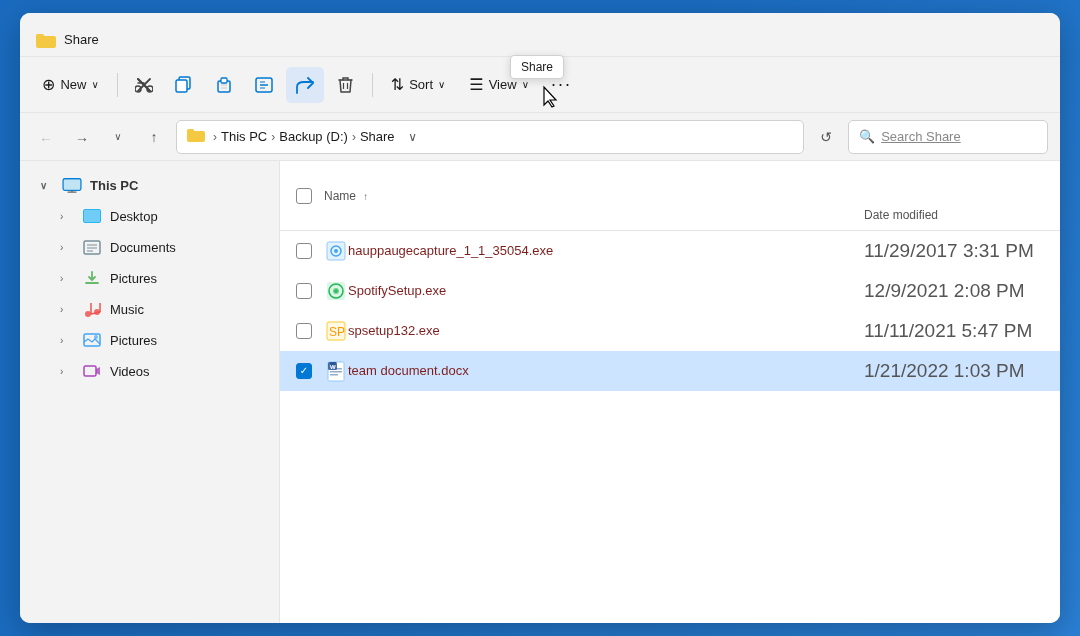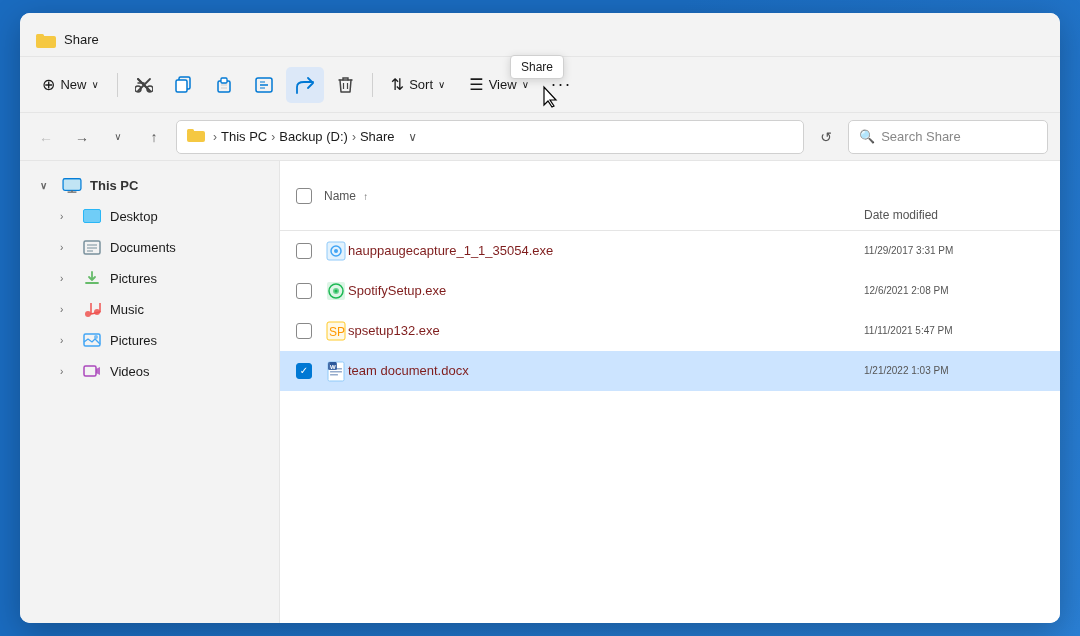--- a/index.html
+++ b/index.html
@@ -191,21 +191,21 @@
       border: 1px solid #d0d0d0;
       border-radius: 5px;
       padding: 4px 10px;
       display: flex;
       align-items: center;
       gap: 6px;
       height: 34px;
       width: 200px;
     }
     .search-icon { color: #666; font-size: 13px; }
-    .search-placeholder { font-size: 13px; color: #888; }
+    .search-placeholder { font-size: 13px; color: #888; text-decoration: underline; }
     
     .main-content {
       display: flex;
       flex: 1;
       overflow: hidden;
     }
     
     .sidebar {
       width: 260px;
       background: #f3f3f3;
@@ -324,21 +324,21 @@
       justify-content: center;
       font-size: 18px;
     }
     .file-name {
       flex: 1;
       font-size: 13px;
       color: #7f1d1d;
     }
     .file-date {
       width: 180px;
-      font-size: 10px;
+      font-size: 19px;
       color: #555;
     }
     
     .sidebar::-webkit-scrollbar, .file-rows::-webkit-scrollbar { width: 6px; }
     .sidebar::-webkit-scrollbar-thumb, .file-rows::-webkit-scrollbar-thumb {
       background: #c0c0c0; border-radius: 3px;
     }
     
     .cursor-overlay {
       position: absolute;
@@ -619,21 +619,21 @@
           </div>
           <div class="file-icon">
             <svg width="22" height="22" viewBox="0 0 22 22">
               <rect x="2" y="2" width="18" height="18" rx="2" fill="#1db954" opacity="0.15"></rect>
               <circle cx="11" cy="11" r="7" fill="none" stroke="#1db954" stroke-width="1.5"></circle>
               <circle cx="11" cy="11" r="3" fill="#1db954" opacity="0.6"></circle>
               <circle cx="11" cy="11" r="1.5" fill="#1db954"></circle>
             </svg>
           </div>
           <div class="file-name">SpotifySetup.exe</div>
-          <div class="file-date">12/6/2021 2:08 PM</div>
+          <div class="file-date">12/9/2021 2:08 PM</div>
         </div>
 
         <div class="file-row">
           <div class="file-checkbox">
             <div class="checkbox"></div>
           </div>
           <div class="file-icon">
             <svg width="22" height="22" viewBox="0 0 22 22">
               <rect x="2" y="2" width="18" height="18" rx="2" fill="#fff9e6"></rect>
               <rect x="2" y="2" width="18" height="18" rx="2" fill="none" stroke="#ffca28" stroke-width="1"></rect>

